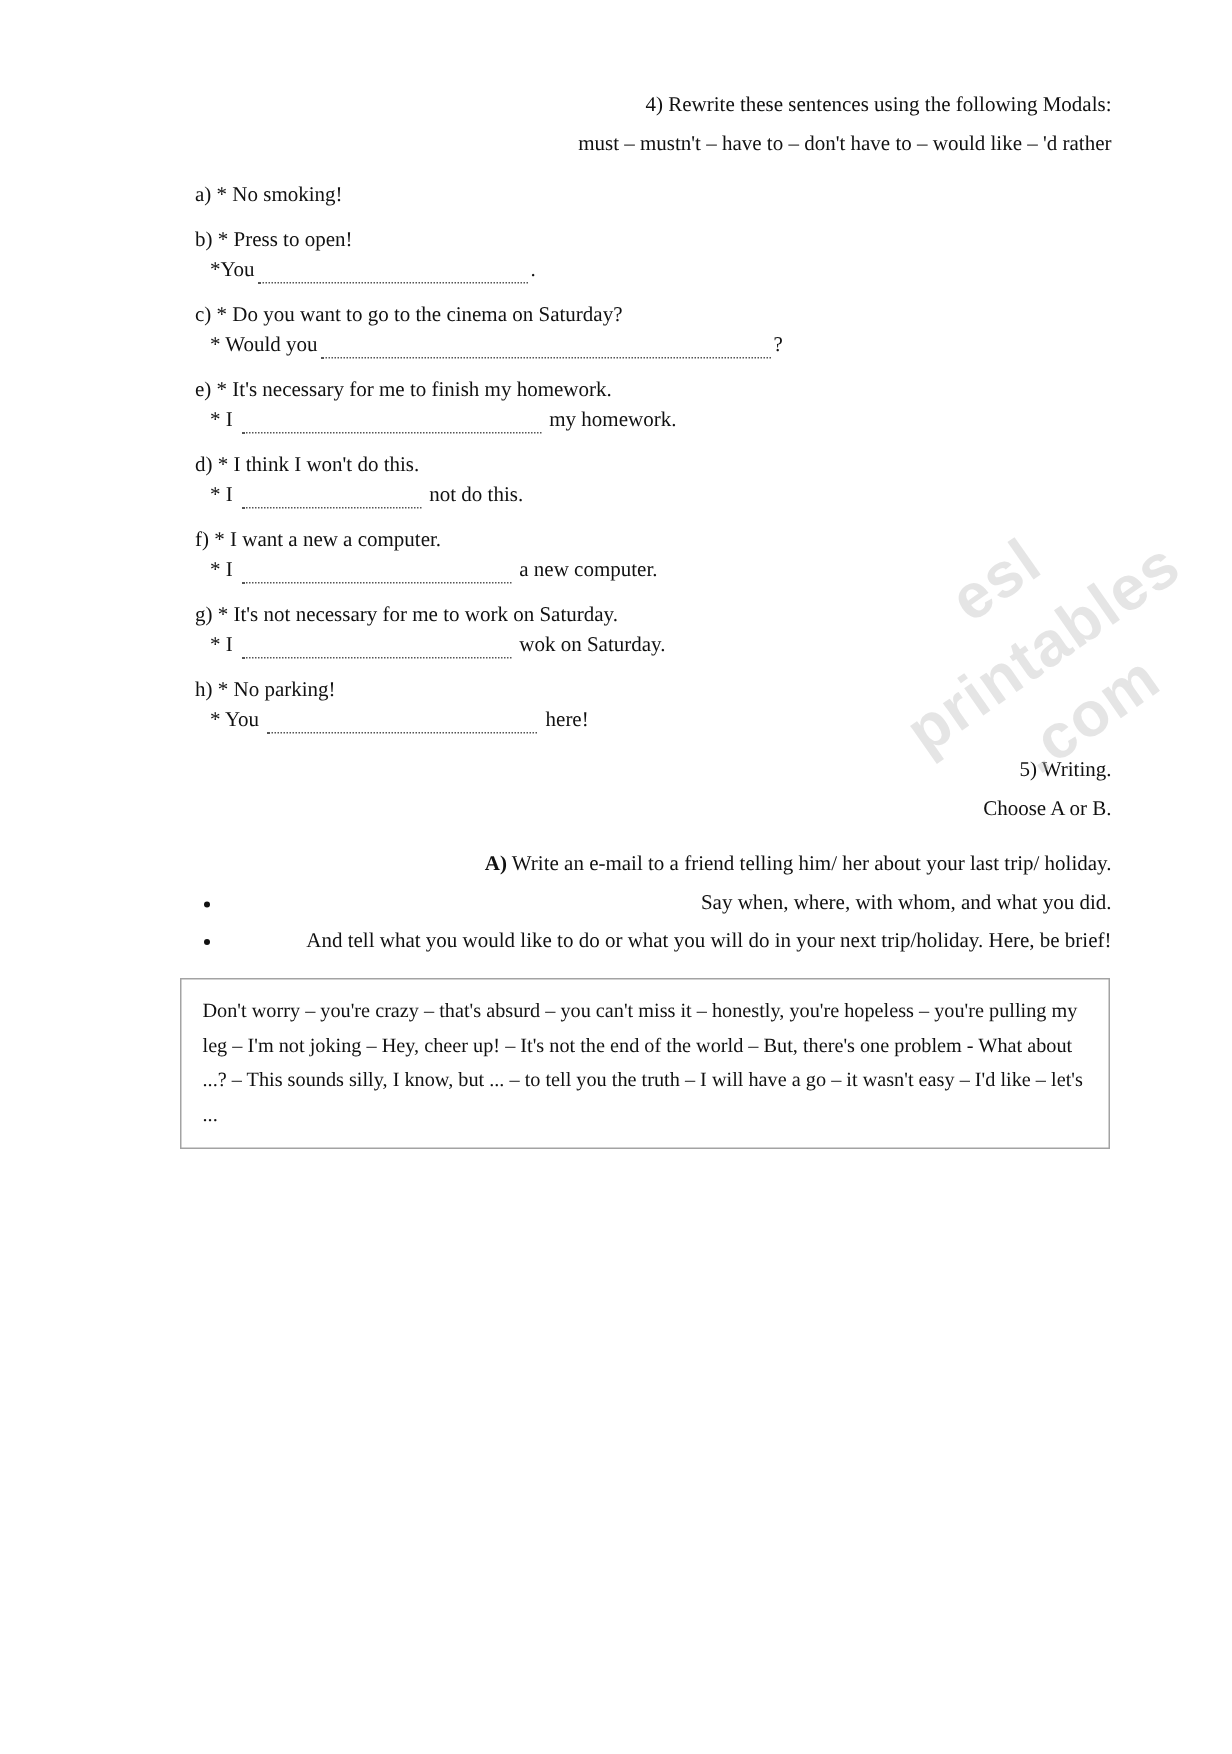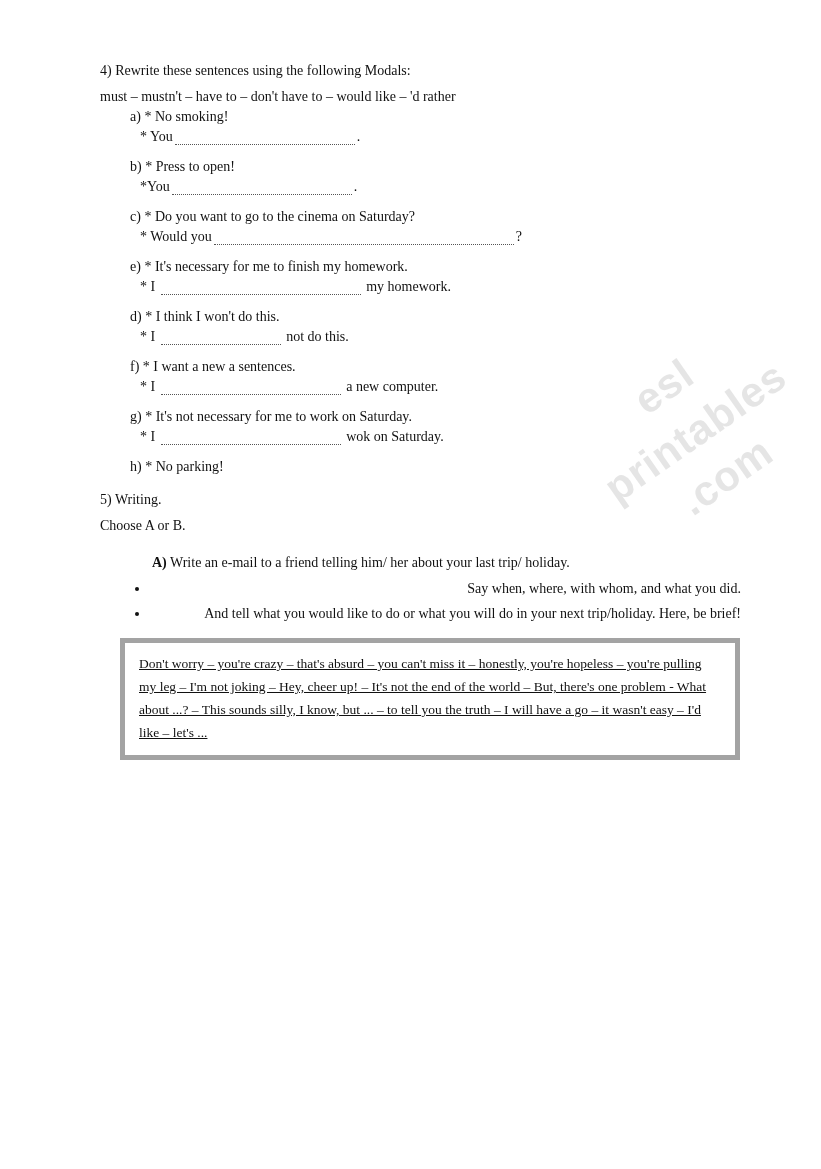--- a/index.html
+++ b/index.html
@@ -72,62 +72,59 @@
       list-style: disc;
       margin-left: 30px;
       margin-bottom: 4px;
       text-align: right;
     }
     .bullet-list li {
       margin-bottom: 4px;
       line-height: 1.5;
     }
     .phrases-box {
-      border: 5px solid #a3a3a3;
+      border: 1px solid #a3a3a3;
       padding: 10px 14px;
       margin-top: 14px;
       font-size: 13.5px;
       line-height: 1.7;
       max-width: 620px;
-      text-decoration: underline;
     }
     .watermark {
       position: absolute;
       top: 350px;
       right: 20px;
       font-size: 42px;
       color: rgba(180, 180, 180, 0.35);
       transform: rotate(-35deg);
       font-family: Arial, sans-serif;
       font-weight: bold;
       pointer-events: none;
       white-space: nowrap;
       letter-spacing: 1px;
       line-height: 1.3;
       text-align: center;
     }
     p {
       line-height: 1.6;
+      text-align: right;
     }
   </style>
 </head>
 <body>
 
 <div>
   <p class="section-title">4) Rewrite these sentences using the following Modals:</p>
-  <p style="">must – mustn't – have to – don't have to – would like – 'd rather</p>
+  <p style="margin-bottom:14px;">must – mustn't – have to – don't have to – would like – 'd rather</p>
 
   <ul class="exercise-list">
 
     <li>
       <span class="exercise-item-label">a)</span>
       <span> * No smoking!</span>
-      <span class="sub-item">
-        * You<span class="dotted-line">&nbsp;&nbsp;&nbsp;&nbsp;&nbsp;&nbsp;&nbsp;&nbsp;&nbsp;&nbsp;&nbsp;&nbsp;&nbsp;&nbsp;&nbsp;&nbsp;&nbsp;&nbsp;&nbsp;&nbsp;&nbsp;&nbsp;&nbsp;&nbsp;&nbsp;&nbsp;&nbsp;&nbsp;&nbsp;&nbsp;&nbsp;&nbsp;</span>.
-      </span>
     </li>
 
     <li>
       <span class="exercise-item-label">b)</span>
       <span> * Press to open!</span>
       <span class="sub-item">
         *You<span class="dotted-line">&nbsp;&nbsp;&nbsp;&nbsp;&nbsp;&nbsp;&nbsp;&nbsp;&nbsp;&nbsp;&nbsp;&nbsp;&nbsp;&nbsp;&nbsp;&nbsp;&nbsp;&nbsp;&nbsp;&nbsp;&nbsp;&nbsp;&nbsp;&nbsp;&nbsp;&nbsp;&nbsp;&nbsp;&nbsp;&nbsp;&nbsp;&nbsp;</span>.
       </span>
     </li>
 
@@ -150,37 +147,40 @@
     <li>
       <span class="exercise-item-label">d)</span>
       <span> * I think I won't do this.</span>
       <span class="sub-item">
         * I <span class="dotted-line dotted-line-short">&nbsp;&nbsp;&nbsp;&nbsp;&nbsp;&nbsp;&nbsp;&nbsp;&nbsp;&nbsp;&nbsp;&nbsp;&nbsp;&nbsp;&nbsp;&nbsp;&nbsp;&nbsp;&nbsp;&nbsp;&nbsp;&nbsp;&nbsp;&nbsp;</span> not do this.
       </span>
     </li>
 
     <li>
       <span class="exercise-item-label">f)</span>
-      <span> * I want a new a sentences.</span>
+      <span> * I want a new a computer.</span>
       <span class="sub-item">
         * I <span class="dotted-line">&nbsp;&nbsp;&nbsp;&nbsp;&nbsp;&nbsp;&nbsp;&nbsp;&nbsp;&nbsp;&nbsp;&nbsp;&nbsp;&nbsp;&nbsp;&nbsp;&nbsp;&nbsp;&nbsp;&nbsp;&nbsp;&nbsp;&nbsp;&nbsp;&nbsp;&nbsp;&nbsp;&nbsp;&nbsp;&nbsp;&nbsp;&nbsp;&nbsp;&nbsp;&nbsp;&nbsp;</span> a new computer.
       </span>
     </li>
 
     <li>
       <span class="exercise-item-label">g)</span>
       <span> * It's not necessary for me to work on Saturday.</span>
       <span class="sub-item">
         * I <span class="dotted-line">&nbsp;&nbsp;&nbsp;&nbsp;&nbsp;&nbsp;&nbsp;&nbsp;&nbsp;&nbsp;&nbsp;&nbsp;&nbsp;&nbsp;&nbsp;&nbsp;&nbsp;&nbsp;&nbsp;&nbsp;&nbsp;&nbsp;&nbsp;&nbsp;&nbsp;&nbsp;&nbsp;&nbsp;&nbsp;&nbsp;&nbsp;</span> wok on Saturday.
       </span>
     </li>
 
     <li>
       <span class="exercise-item-label">h)</span>
       <span> * No parking!</span>
+      <span class="sub-item">
+        * You <span class="dotted-line">&nbsp;&nbsp;&nbsp;&nbsp;&nbsp;&nbsp;&nbsp;&nbsp;&nbsp;&nbsp;&nbsp;&nbsp;&nbsp;&nbsp;&nbsp;&nbsp;&nbsp;&nbsp;&nbsp;&nbsp;&nbsp;&nbsp;&nbsp;&nbsp;&nbsp;&nbsp;&nbsp;&nbsp;&nbsp;&nbsp;&nbsp;&nbsp;&nbsp;&nbsp;&nbsp;&nbsp;</span> here!
+      </span>
     </li>
 
   </ul>
 </div>
 
 <div>
   <p class="section-5-title">5) Writing.</p>
   <p class="choose-label">Choose A or B.</p>
 
   <div class="writing-a">

